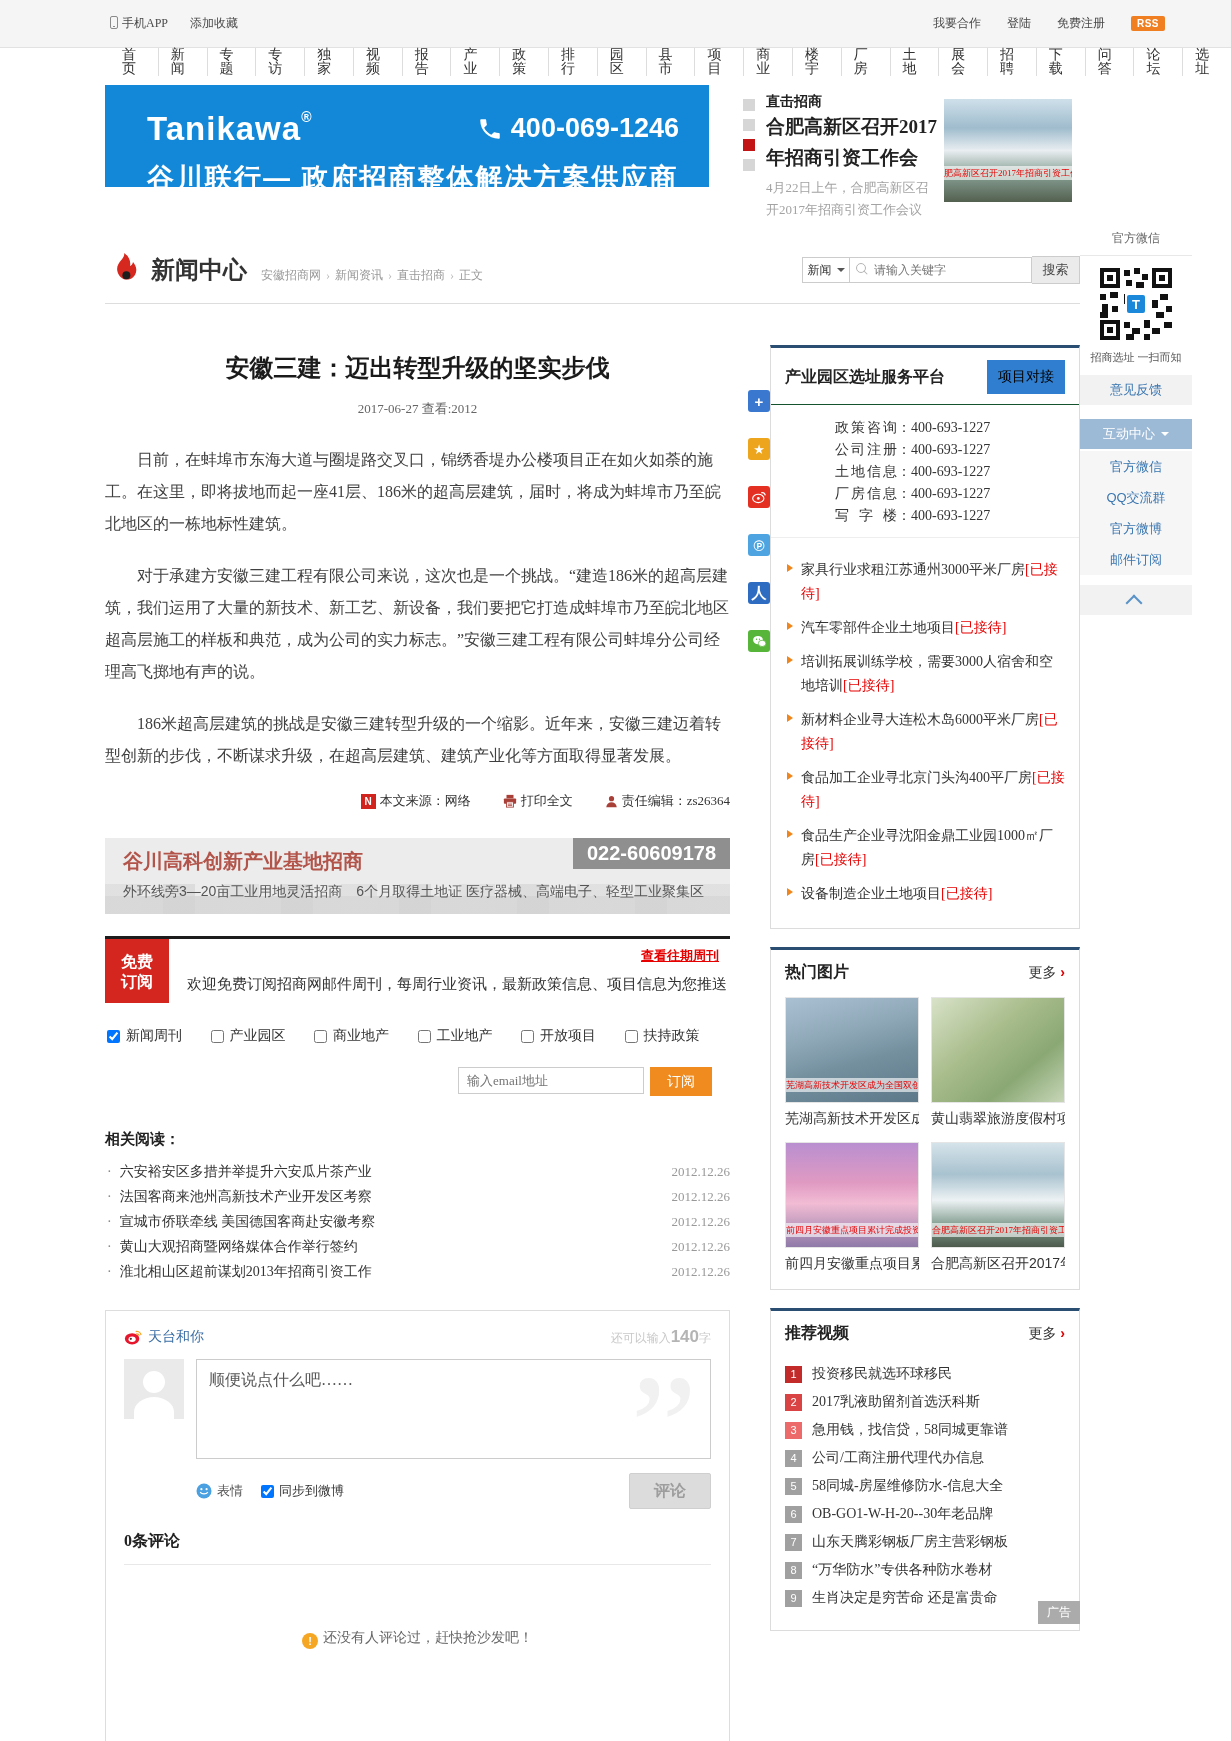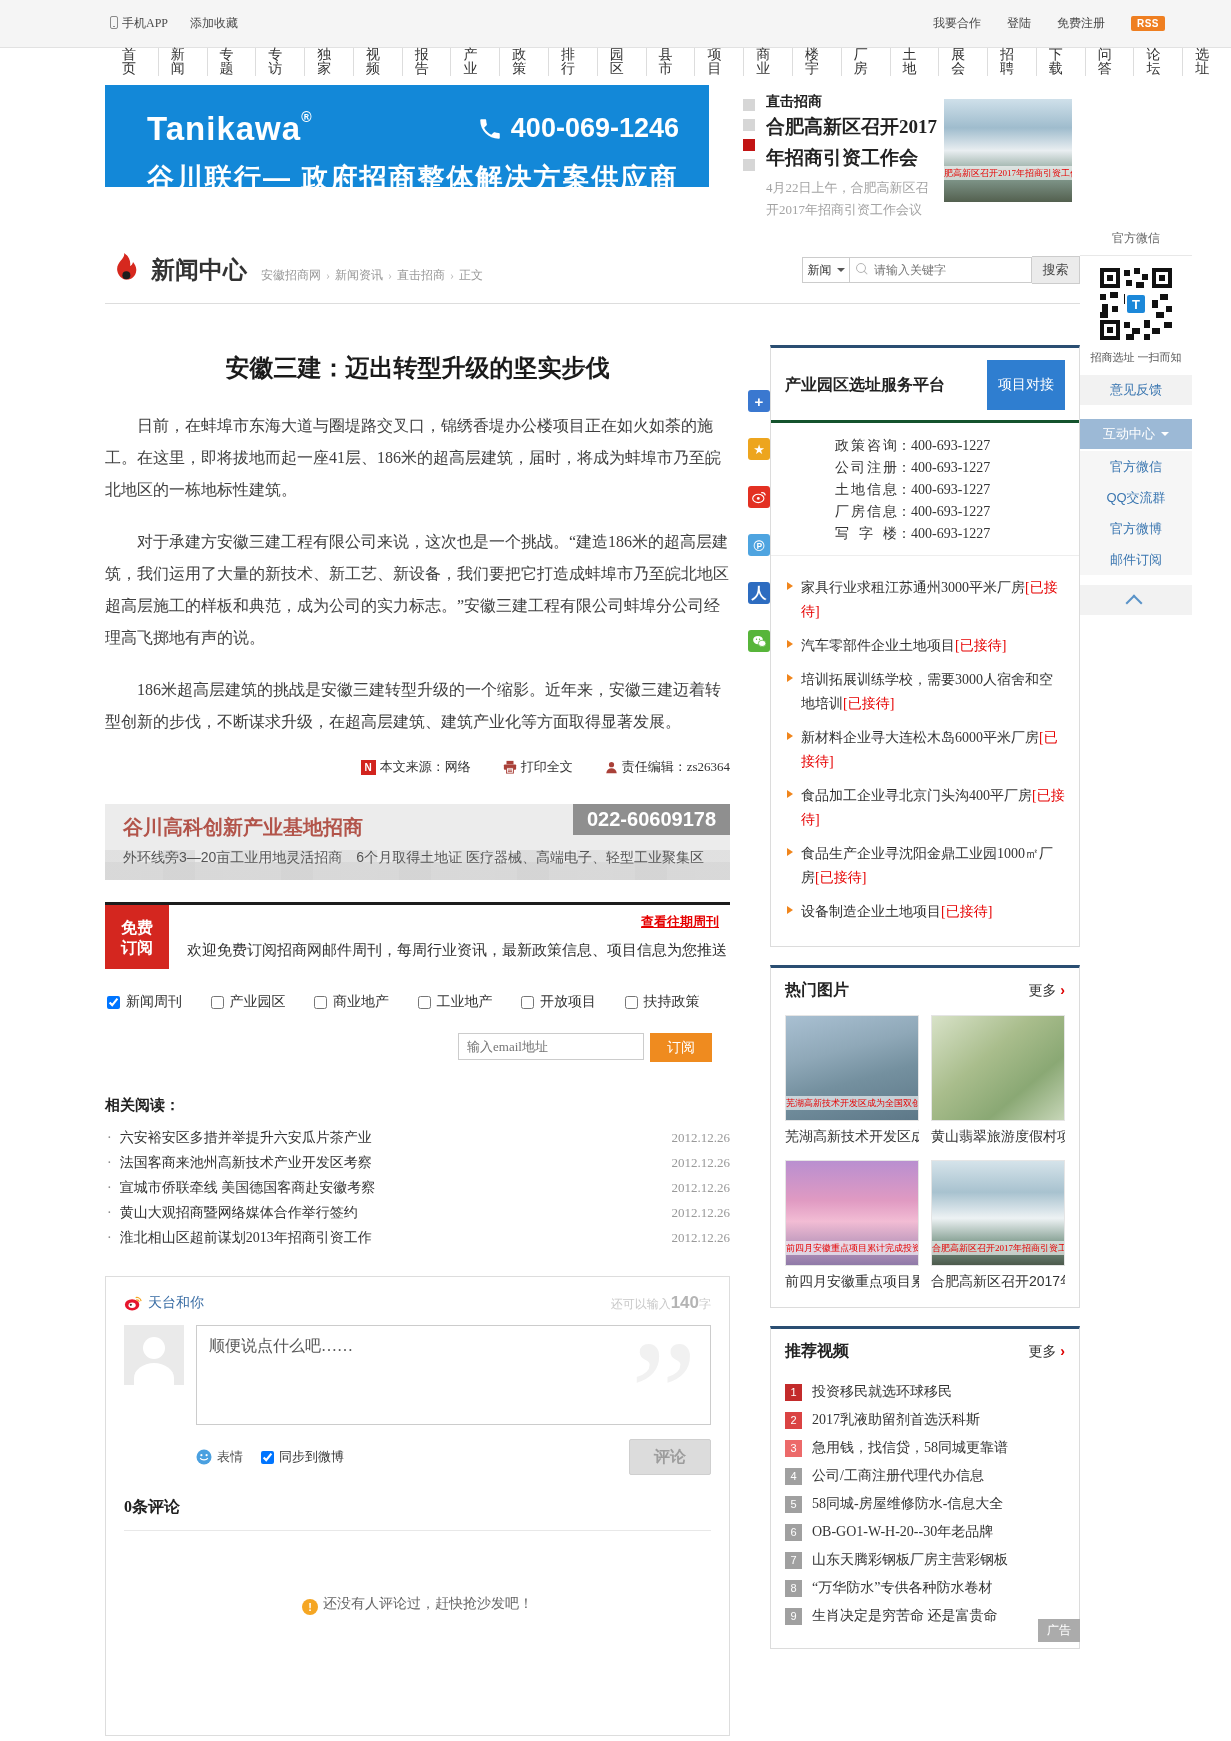--- a/index.html
+++ b/index.html
@@ -130,24 +130,24 @@
   .cb-submit { margin-left:auto; width:82px; height:36px; background:#dcdcdc; border:1px solid #cfcfcf; color:#9d9d9d; font-size:16px; font-weight:bold; border-radius:2px; cursor:pointer; }
   .cb-count { font-size:16px; font-weight:bold; margin-top:22px; color:#222; }
   .cb-sep { border:none; border-top:1px solid #e8e8e8; margin-top:12px; }
   .cb-empty { text-align:center; padding:64px 0 120px 0; font-size:14px; color:#666; }
   .warn-ico { display:inline-flex; width:16px; height:16px; border-radius:50%; background:#f5a623; color:#fff; font-size:11px; font-weight:bold; align-items:center; justify-content:center; vertical-align:-3px; margin-right:5px; font-family:"Liberation Sans","DejaVu Sans",sans-serif;}
 
   
   .panel { border:1px solid #dcdcdc; border-top:3px solid #2a4e72; margin-bottom:18px; background:#fff; }
   .panel-head { display:flex; align-items:center; padding:12px 14px 10px 14px; }
   .panel-title { font-size:16px; font-weight:bold; color:#222; font-family:"Liberation Sans","DejaVu Sans",sans-serif; }
-  .btn-dock { margin-left:auto; background:#2f7ed0; color:#ffffff; font-size:14px; padding:16px 11px; font-family:"Liberation Sans","DejaVu Sans",sans-serif; }
+  .btn-dock { margin-left:auto; background:#2f7ed0; color:#000000; font-size:14px; padding:8px 11px; font-family:"Liberation Sans","DejaVu Sans",sans-serif; }
   .more { margin-left:auto; font-size:14px; color:#333; font-family:"Liberation Sans","DejaVu Sans",sans-serif; }
   .more .arw { color:#d00; font-weight:bold; }
-  .phones { border-top:3px solid #14532d; padding:12px 0 10px 64px;font-family:Liberation Serif, serif; }
+  .phones { border-top:1px solid #14532d; padding:12px 0 10px 64px;font-family:Liberation Serif, serif; }
   .phones .ph { font-size:14px; line-height:22px; color:#333; }
   .phones .lbl { display:inline-block; width:62px; text-align:justify; text-align-last:justify; }
   .listings { border-top:1px solid #eee; list-style:none; padding:10px 14px 12px 14px; }
   .listings li { font-size:14px; line-height:24px; color:#333; margin:10px 0; padding-left:16px; position:relative; }
   .listings li::before { content:""; position:absolute; left:2px; top:6px; border:4px solid transparent; border-left:6px solid #f0851c; }
   .listings .tag { color:#e60000; }
 
   .photogrid { display:grid; grid-template-columns:1fr 1fr; gap:14px 12px; padding:4px 14px 16px 14px; }
   .photo-item .thumb { width:134px; height:106px; position:relative; overflow:hidden; border:1px solid #e5e5e5; }
   .photo-item .pov { position:absolute; left:0; right:0; bottom:10px; background:rgba(255,255,255,.62); color:#e60000; font-size:9px; line-height:14px; text-align:center; white-space:nowrap; overflow:hidden; }
@@ -273,20 +273,24 @@
         <span class="mag"></span>
         <input class="inp" placeholder="请输入关键字" style="">
         <button class="searchbtn sans">搜索</button>
       </div>
     </div>
     <hr class="rule">
 
     <div class="content">
       <div class="article-col">
         <h2 class="a-title">安徽三建：迈出转型升级的坚实步伐</h2>
+        <div class="a-date">
+          <span>2017-06-27</span>
+          <span>查看:2012</span>
+        </div>
         <div class="a-body">
           <p>日前，在蚌埠市东海大道与圈堤路交叉口，锦绣香堤办公楼项目正在如火如荼的施工。在这里，即将拔地而起一座41层、186米的超高层建筑，届时，将成为蚌埠市乃至皖北地区的一栋地标性建筑。</p>
           <p>对于承建方安徽三建工程有限公司来说，这次也是一个挑战。“建造186米的超高层建筑，我们运用了大量的新技术、新工艺、新设备，我们要把它打造成蚌埠市乃至皖北地区超高层施工的样板和典范，成为公司的实力标志。”安徽三建工程有限公司蚌埠分公司经理高飞掷地有声的说。</p>
           <p>186米超高层建筑的挑战是安徽三建转型升级的一个缩影。近年来，安徽三建迈着转型创新的步伐，不断谋求升级，在超高层建筑、建筑产业化等方面取得显著发展。</p>
         </div>
 
         <div class="a-meta">
           <span class="grp">
               <span class="n-ico">N</span>
               <span>本文来源：网络</span>

